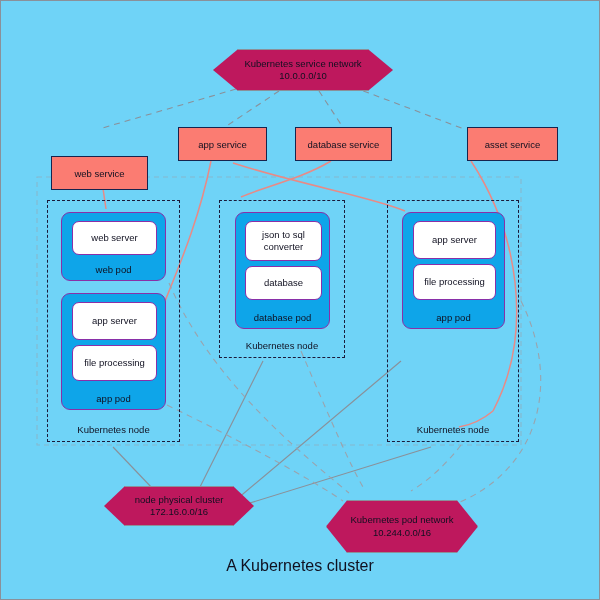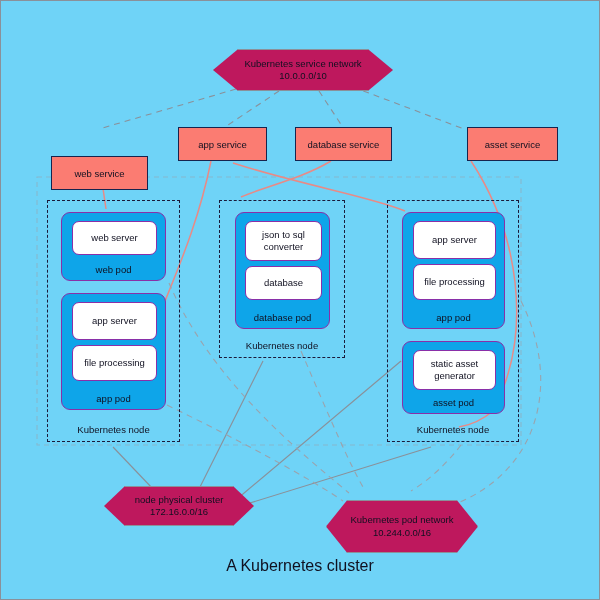--- a/index.html
+++ b/index.html
@@ -202,26 +202,20 @@
   <div class="pod" style="left:401px; top:211px; width:103px; height:117px;">
     <div class="container" style="left:10px; top:8px; width:83px; height:38px;">
       <span>app server</span>
     </div>
     <div class="container" style="left:10px; top:51px; width:83px; height:36px;">
       <span>file processing</span>
     </div>
     <div class="pod-label">app pod</div>
   </div>
 
-  <div class="pod" style="left:401px; top:340px; width:103px; height:73px;">
-    <div class="container" style="left:10px; top:8px; width:83px; height:40px;">
-      <span>static asset generator</span>
-    </div>
-    <div class="pod-label">asset pod</div>
-  </div>
 
   <div class="hex" style="left:103px; top:485px; width:150px; height:40px;">
     <div>
       <div>node physical cluster</div>
       <div>172.16.0.0/16</div>
     </div>
   </div>
 
   <div class="hex" style="left:325px; top:499px; width:152px; height:53px;">
     <div>

